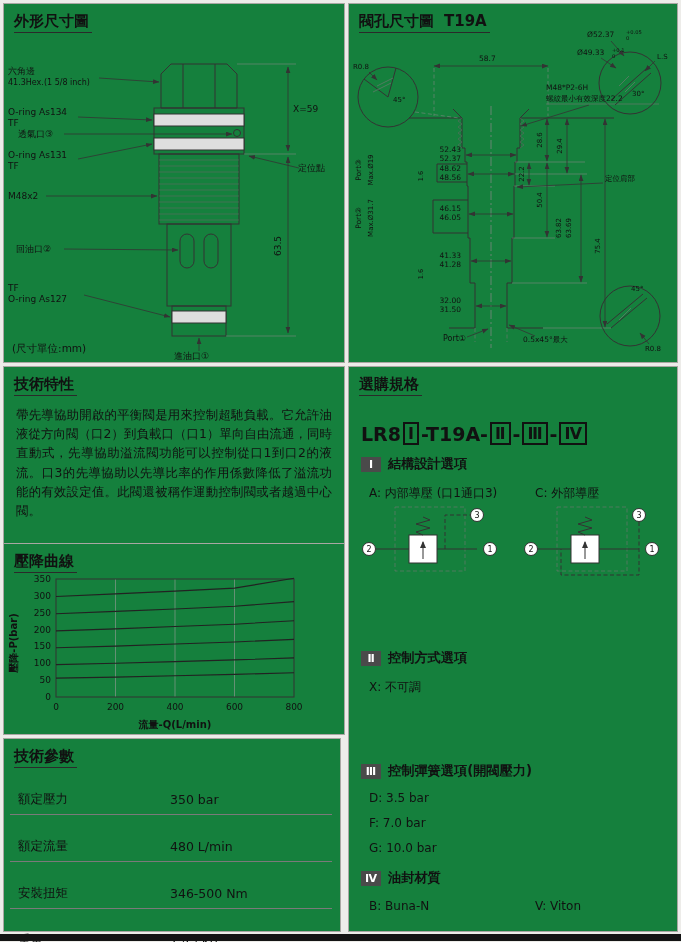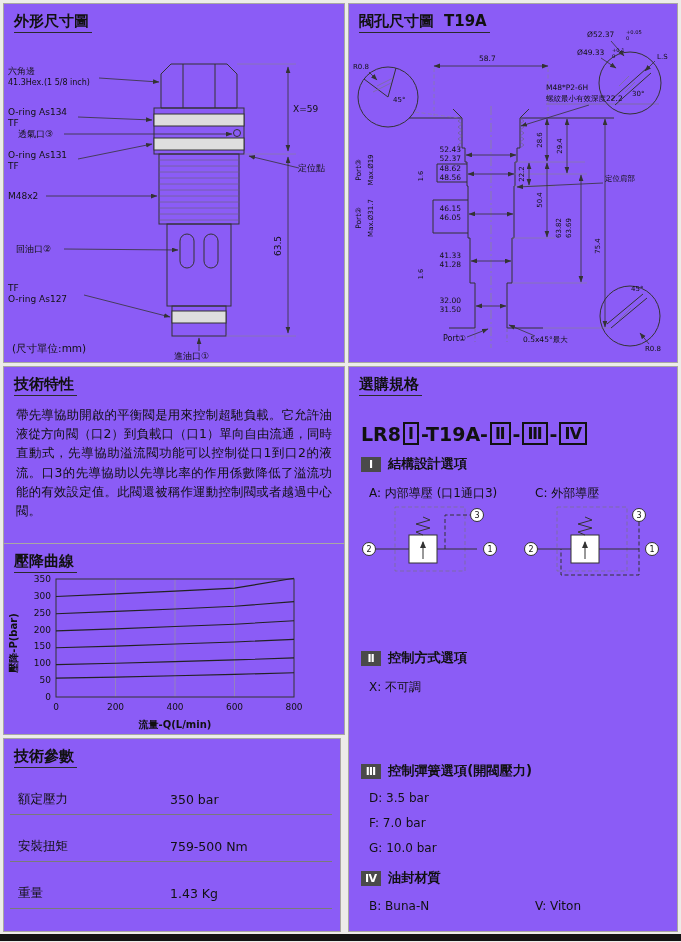--- a/index.html
+++ b/index.html
@@ -1,18 +1,18 @@
 <!DOCTYPE html>
 <html><head>
 <meta charset="utf-8">
 <style>
   *{margin:0;padding:0;box-sizing:border-box}
   html,body{width:681px;height:942px}
   body{position:relative;background:#edecE9;font-family:"DejaVu Sans","Liberation Sans",sans-serif;color:#111;overflow:hidden}
-  .panel{position:absolute;background:#8b5cf6;border:1px solid #a9a7a3}
+  .panel{position:absolute;background:#15803d;border:1px solid #a9a7a3}
   .ptitle{display:inline-block;font-weight:bold;font-size:15px;border-bottom:1.5px solid #2a2a2a;padding:0 3px 1px 0;margin:8px 0 0 10px;white-space:nowrap}
   .ptitle .model{margin-left:10px}
   svg{display:block}
   svg text{fill:#111;font-family:"DejaVu Sans","Liberation Sans",sans-serif}
   .t9{font-size:9px}.t8{font-size:8px}.t75{font-size:7.5px}.t7{font-size:7px}.t65{font-size:6.5px}.t5{font-size:5.2px}
   .ln{stroke:#333;stroke-width:1;fill:none}
   .ln-thin{stroke:#777;stroke-width:.6;fill:none}
   .ln-ext{stroke:#888;stroke-width:.55;fill:none}
   .ldr{stroke:#333;stroke-width:.8;fill:none}
   .dash{stroke-dasharray:4 2.5}
@@ -300,22 +300,26 @@
 </div>
 
 <div class="panel" style="left:3px;top:738px;width:338px;height:194px">
   <div class="ptitle">技術參數</div>
   <div style="margin-top:6px">
     <div class="prow">
         <span class="pl">額定壓力</span>
         <span>350 bar</span>
       </div>
     <div class="prow">
+        <span class="pl">額定流量</span>
+        <span>480 L/min</span>
+      </div>
+    <div class="prow">
         <span class="pl">安裝扭矩</span>
-        <span>759-500 Nm</span>
+        <span>346-500 Nm</span>
       </div>
     <div class="prow">
         <span class="pl">重量</span>
         <span>1.43 Kg</span>
       </div>
   </div>
 </div>
 
 <div class="panel" style="left:348px;top:366px;width:330px;height:566px">
   <div class="ptitle">選購規格</div>

